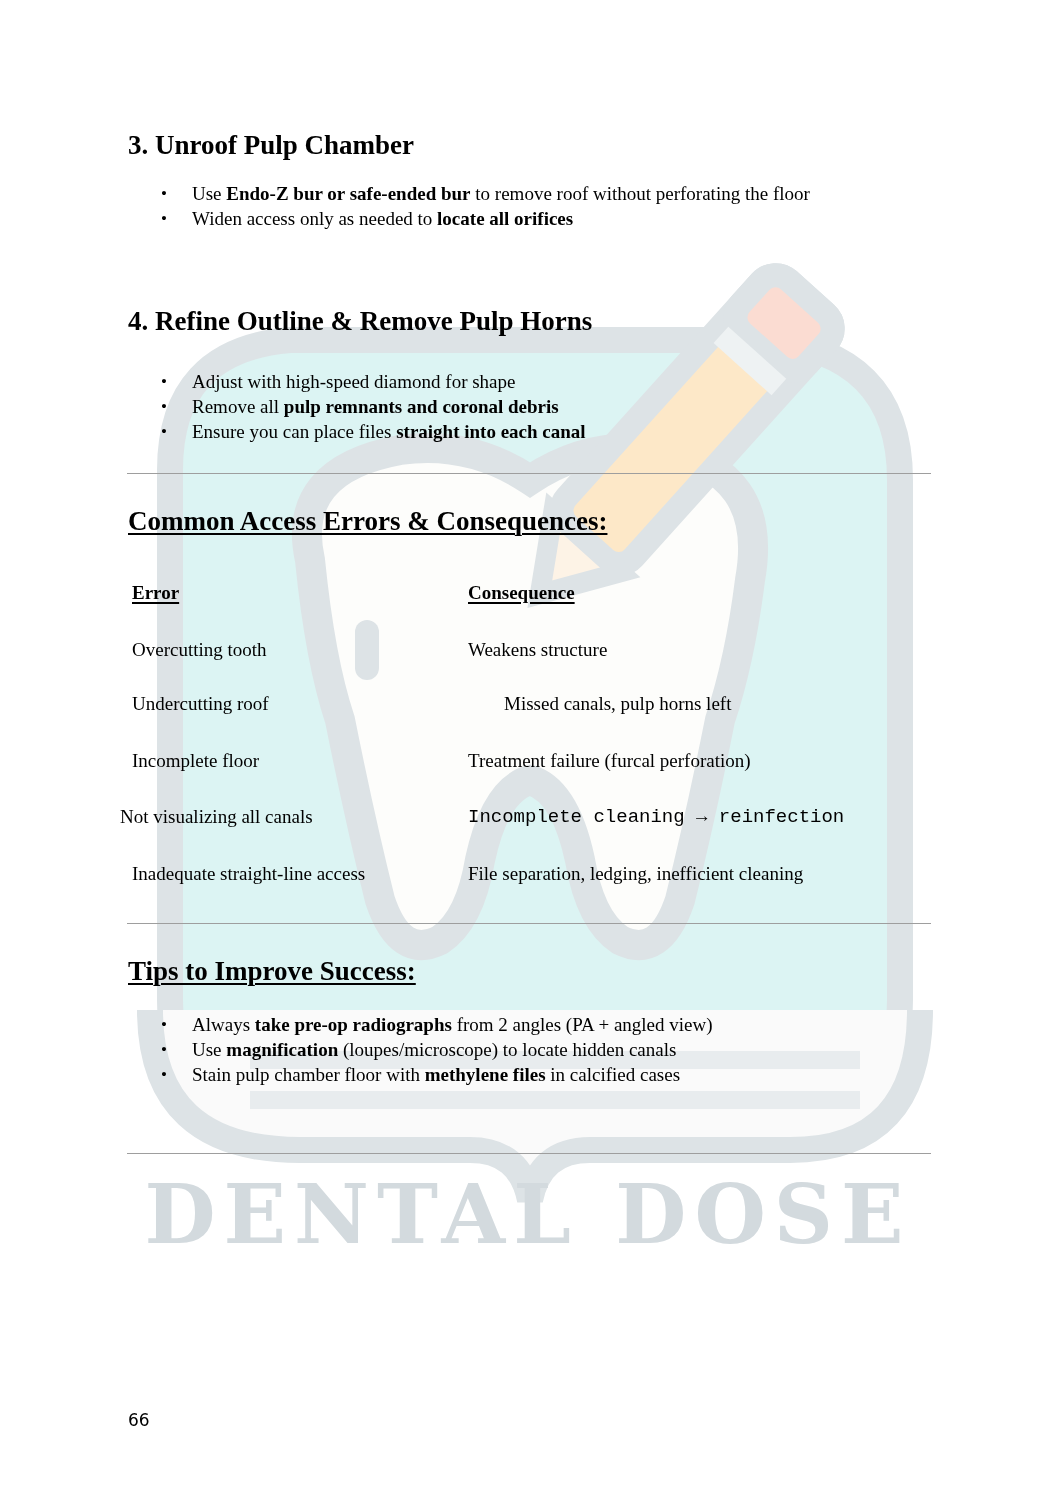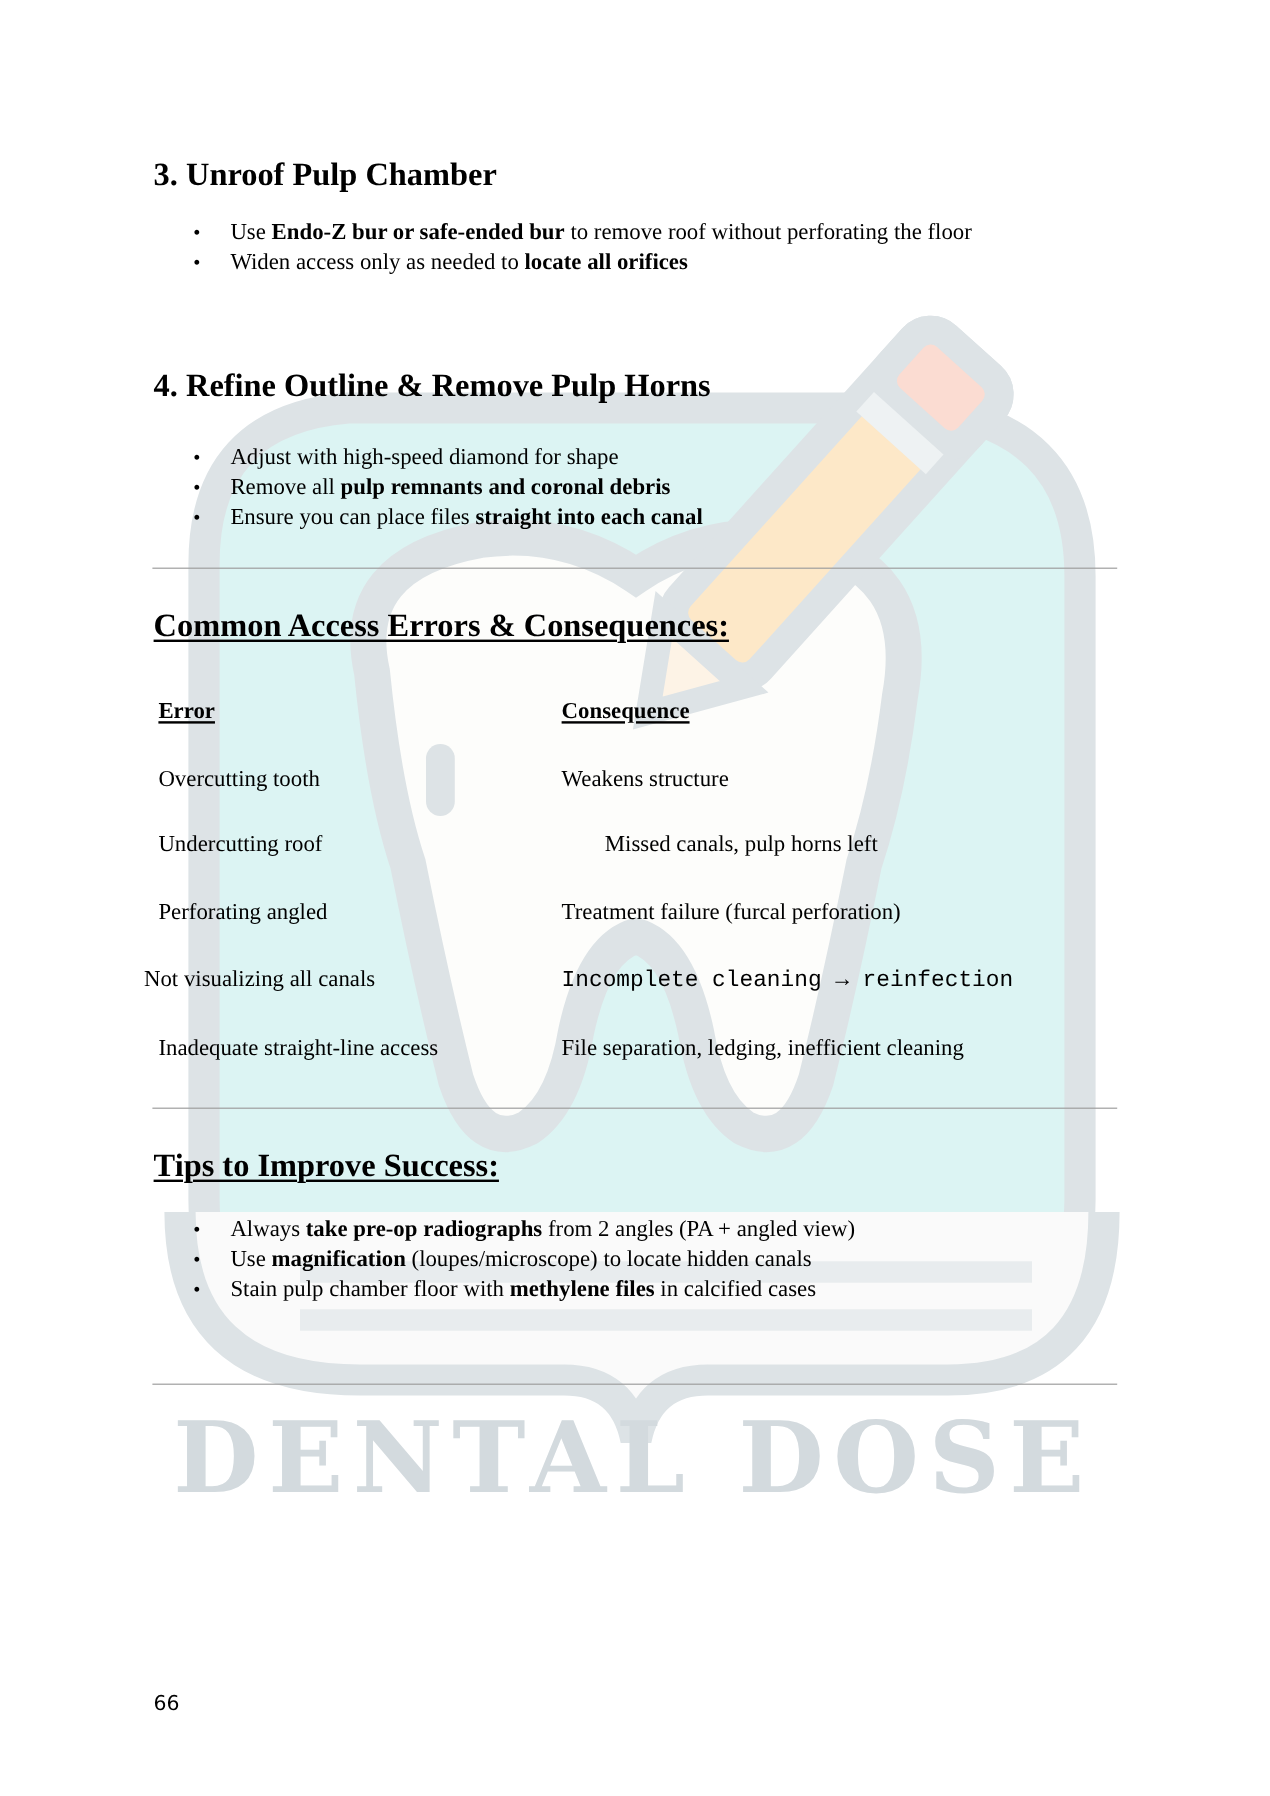--- a/index.html
+++ b/index.html
@@ -63,21 +63,21 @@
   <div>
     <div class="cell th" style="left:132px; top:582px;">Error</div>
     <div class="cell th" style="left:468px; top:582px;">Consequence</div>
 
     <div class="cell" style="left:132px; top:639px;">Overcutting tooth</div>
     <div class="cell" style="left:468px; top:639px;">Weakens structure</div>
 
     <div class="cell" style="left:132px; top:693px;">Undercutting roof</div>
     <div class="cell" style="left:468px; top:693px;margin-left:36px;">Missed canals, pulp horns left</div>
 
-    <div class="cell" style="left:132px; top:750px;">Perforating angled</div>
+    <div class="cell" style="left:132px; top:750px;">Incomplete floor</div>
     <div class="cell" style="left:468px; top:750px;">Treatment failure (furcal perforation)</div>
 
     <div class="cell" style="left:120px; top:806px;">Not visualizing all canals</div>
     <div class="cell" style="left:468px; top:806px;font-family:Liberation Mono, monospace;">Incomplete cleaning → reinfection</div>
 
     <div class="cell" style="left:132px; top:863px;">Inadequate straight-line access</div>
     <div class="cell" style="left:468px; top:863px;">File separation, ledging, inefficient cleaning</div>
   </div>
 
   <div class="rule" style="top:923px;"></div>

